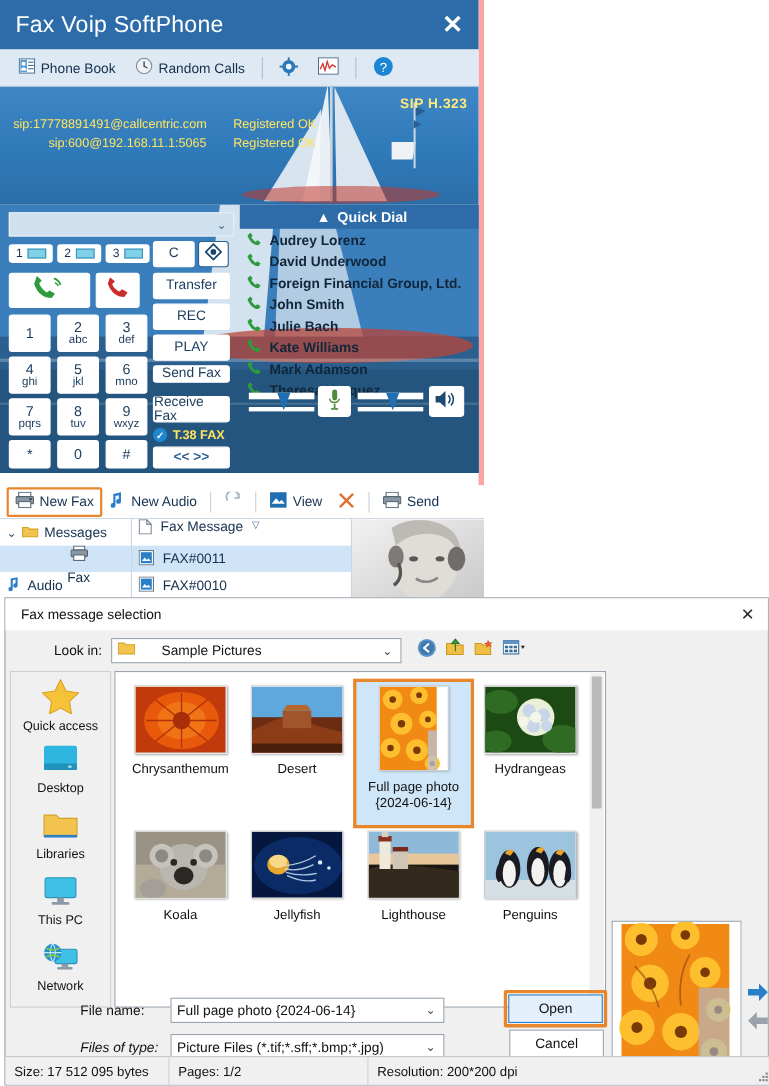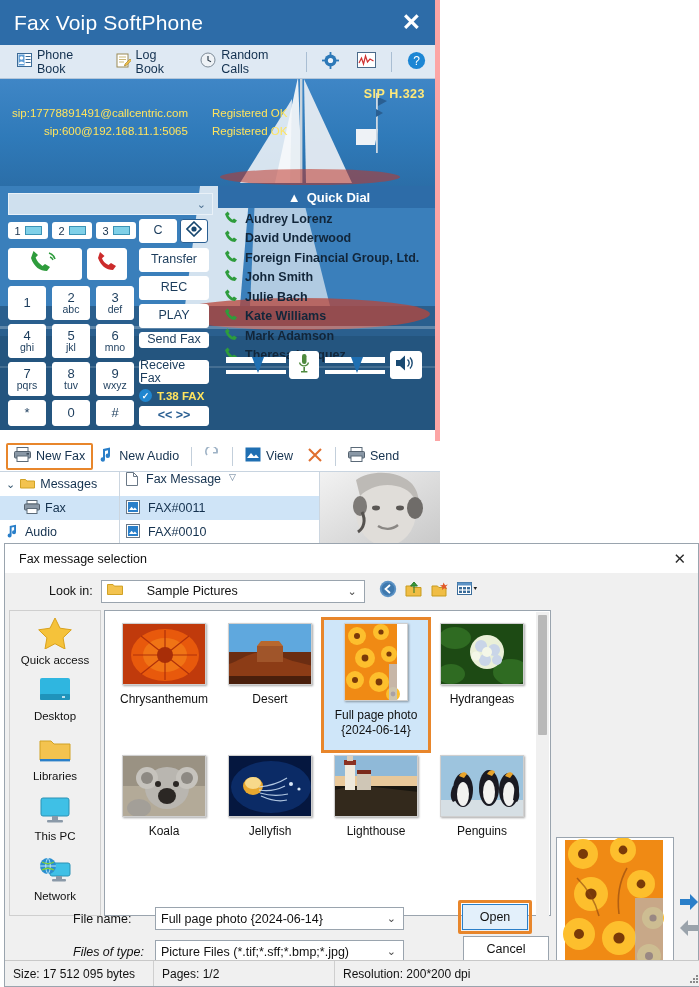--- a/index.html
+++ b/index.html
@@ -80,21 +80,21 @@
     display:flex; align-items:center; gap:0px; padding-left:6px;
   }
   .tb-item { display:flex; align-items:center; gap:5px; font-size:12.5px; color:#14314e; padding: 0 7px; height:26px; }
   .tb-item.highlight { border:2px solid #e8862b; border-radius:2px; padding:0 6px; height:27px; }
   .tb-sep { width:1px; height:19px; background:#c3cfdb; margin:0 5px; }
 
   
   .sp-msgs { position:absolute; left:0; top:472px; width:440px; height:73px; background:#ffffff; display:flex; }
   .tree { width:120px; border-right:1px solid #ccd6e0; font-size:12.5px; color:#14314e; }
   .tree-row { display:flex; align-items:center; gap:5px; height:24px; padding-left:6px; }
-  .tree-row.sel { background:#cfe4f7; }
+  .tree-row.sel { background:#cfe4f7;flex-direction:column; }
   .list { flex:1; border-right:1px solid #ccd6e0; font-size:12.5px; color:#14314e; }
   .list-head { display:flex; align-items:flex-start; gap:8px; height:24px; padding-left:6px; color:#14314e; }
   .list-row { display:flex; align-items:center; gap:8px; height:24px; padding-left:6px; }
   .list-row.sel { background:#cfe4f7; }
   .headset { flex:0 0 120px; position:relative; overflow:hidden; background:#ffffff; }
 
   
   .fd {
     position:absolute; left:4px; top:543px; width:695px; height:444px;
     background:#f0f0f0; border:1px solid #9aa4ae;
@@ -153,30 +153,20 @@
               <rect x="0.5" y="0.5" width="14" height="13" fill="#fff" stroke="#3b6a96"></rect>
               <rect x="1.5" y="1.5" width="6" height="11" fill="#5d9bd4"></rect>
               <circle cx="4.5" cy="5" r="1.8" fill="#fff"></circle>
               <path d="M1.8 11c.3-2 1.6-2.6 2.7-2.6s2.4.6 2.7 2.6z" fill="#fff"></path>
               <rect x="8.6" y="3" width="5" height="1" fill="#3b6a96"></rect>
               <rect x="8.6" y="6" width="5" height="1" fill="#3b6a96"></rect>
               <rect x="8.6" y="9" width="5" height="1" fill="#3b6a96"></rect>
             </svg>
         </span>
         <span>Phone Book</span>
-      </div>
-      <div class="sp-tab">
-        <span class="ico">
-          <svg width="15" height="15" viewBox="0 0 15 15">
-              <rect x="1" y="1" width="11" height="13" fill="#fff" stroke="#9a8a55"></rect>
-              <path d="M3 4h7M3 6.5h7M3 9h5" stroke="#c9b779" stroke-width="1"></path>
-              <path d="M9 11l5-5 1.4 1.4-5 5-2 .6z" fill="#f2c14e" stroke="#9a7b20" stroke-width=".6"></path>
-            </svg>
-        </span>
-        <span>Log Book</span>
       </div>
       <div class="sp-tab">
         <span class="ico">
           <svg width="16" height="16" viewBox="0 0 16 16">
               <circle cx="8" cy="8" r="7" fill="#eef2f6" stroke="#7e8b98"></circle>
               <path d="M8 4v4.2l3 1.6" stroke="#33414f" stroke-width="1.2" fill="none"></path>
             </svg>
         </span>
         <span>Random Calls</span>
       </div>
@@ -893,21 +883,21 @@
 
     <div class="fd-row" style="left:0; top:396px; width:551px; padding-left:68px;">
       <span class="lbl" style="width:82px;font-style:italic;"><span>Files of type:</span></span>
       <div class="combo" style="width:249px;">
         <span>Picture Files (*.tif;*.sff;*.bmp;*.jpg)</span>
         <span class="chev">⌄</span>
       </div>
     </div>
 
     <div style="position:absolute; left:453px; top:356px;" class="btn-wrap highlight">
-      <div class="btn primary" style="width:66px;justify-content:center;">
+      <div class="btn primary" style="width:86px;justify-content:center;">
         <span>Open</span>
       </div>
     </div>
     <div style="position:absolute; left:458px; top:392px;">
       <div class="btn" style="width:86px;">
         <span>Cancel</span>
       </div>
     </div>
 
     <div class="statusbar">

